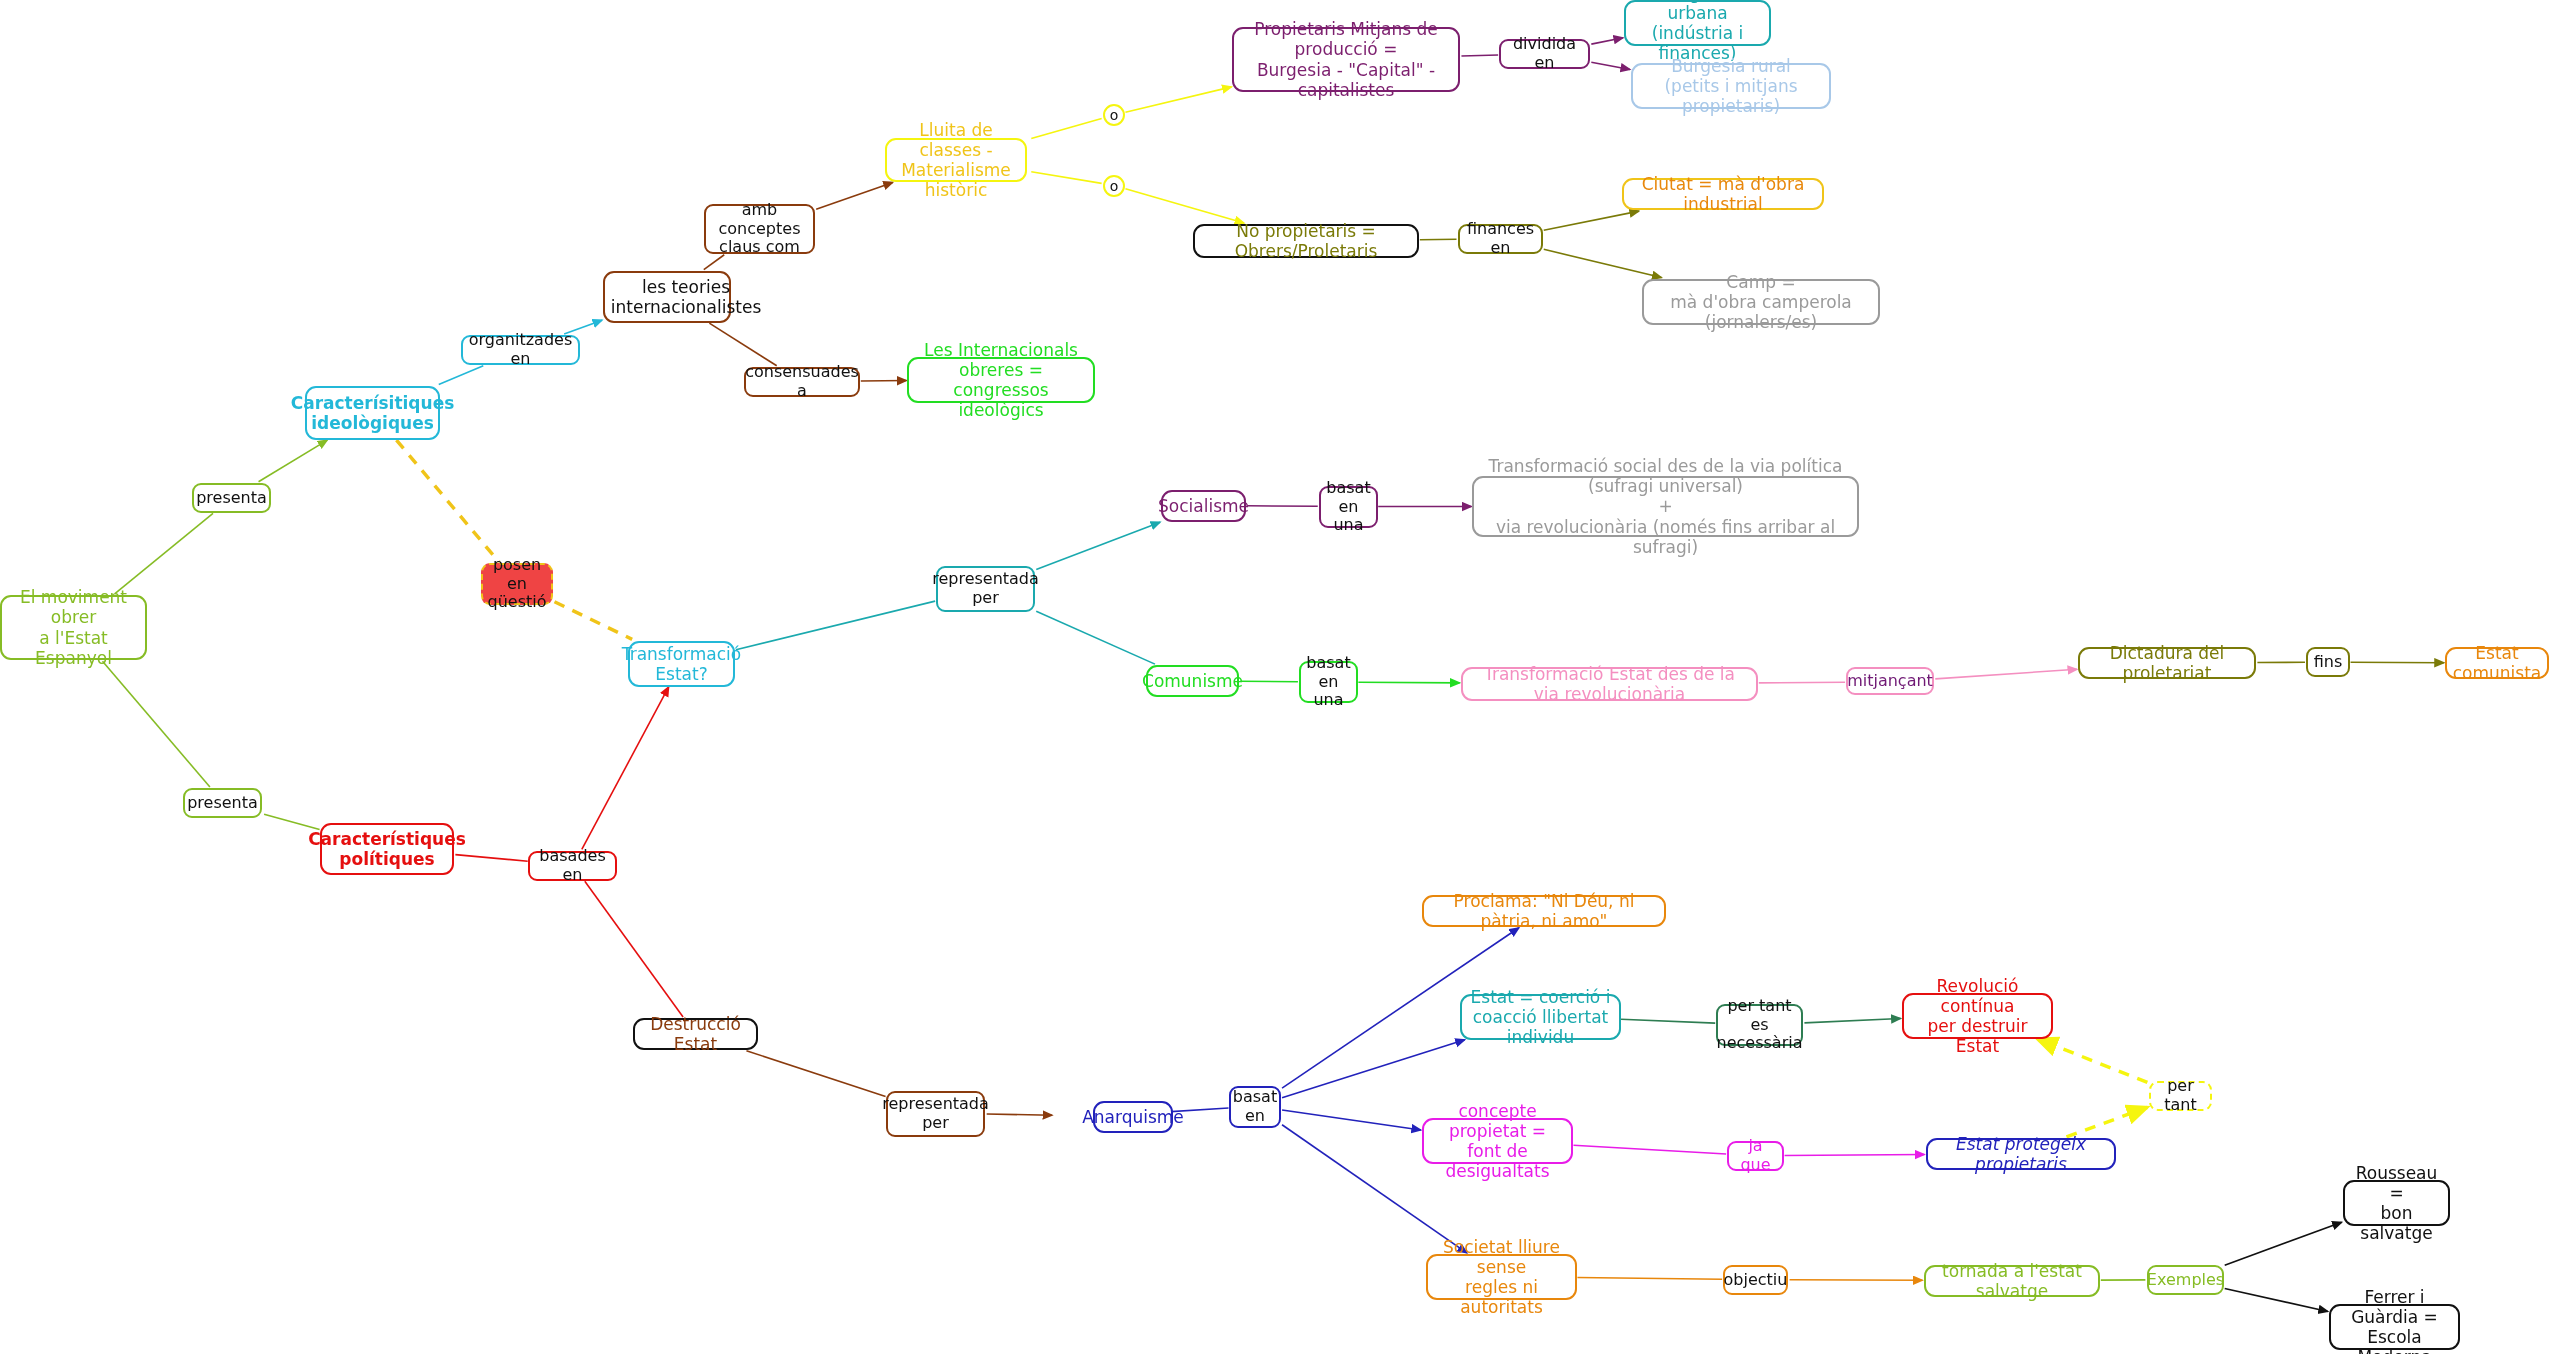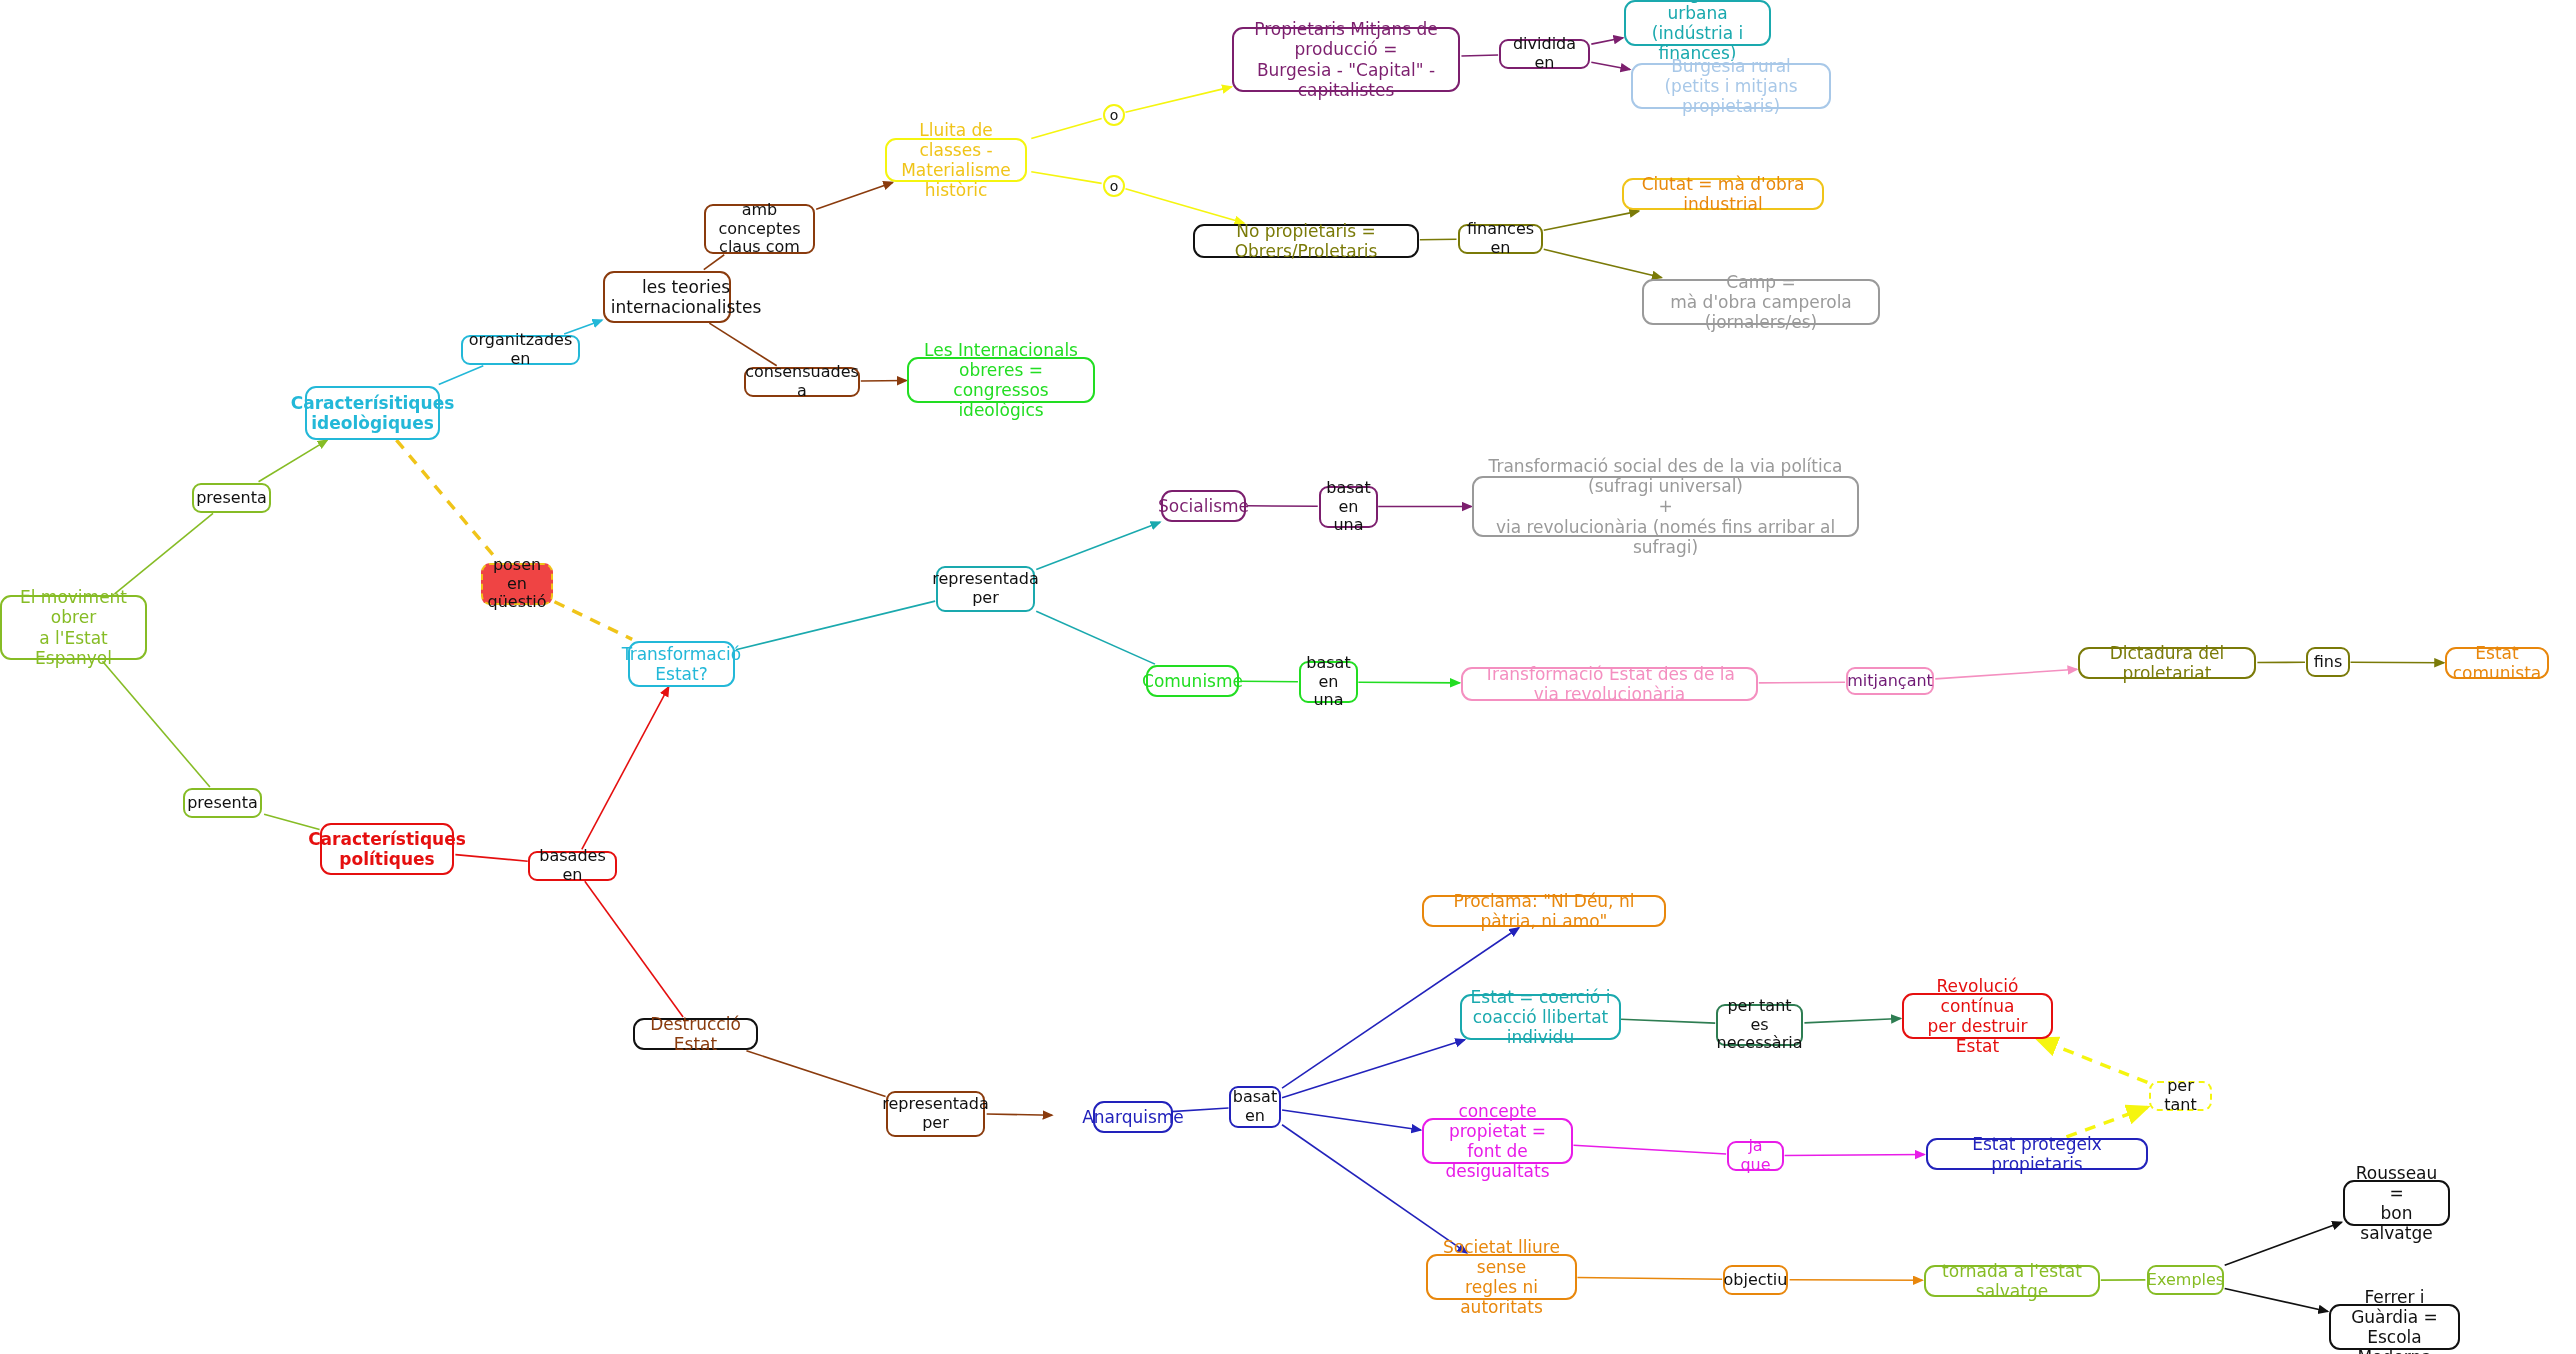--- a/index.html
+++ b/index.html
@@ -231,21 +231,21 @@
       <div class="node concept" style="left: 1422px; top: 895px; width: 244px; height: 32px; border-color: rgb(232, 135, 12); color: rgb(232, 135, 12);">Proclama:  "Ni Déu, ni pàtria, ni amo"</div>
       <div class="node concept" style="left: 1460px; top: 994px; width: 161px; height: 46px; border-color: rgb(26, 169, 174); color: rgb(26, 169, 174);">Estat = coerció i
 coacció llibertat individu</div>
       <div class="node linklabel" style="left: 1716px; top: 1004px; width: 87px; height: 42px; border-color: rgb(46, 125, 82); color: rgb(17, 17, 17);">per tant es
 necessària</div>
       <div class="node concept" style="left: 1902px; top: 993px; width: 151px; height: 46px; border-color: rgb(229, 15, 15); color: rgb(229, 15, 15);">Revolució contínua
 per destruir Estat</div>
       <div class="node concept" style="left: 1422px; top: 1118px; width: 151px; height: 46px; border-color: rgb(232, 28, 232); color: rgb(232, 28, 232);">concepte propietat =
 font de desigualtats</div>
       <div class="node linklabel" style="left: 1727px; top: 1141px; width: 57px; height: 30px; border-color: rgb(232, 28, 232); color: rgb(232, 28, 232);">ja que</div>
-      <div class="node concept" style="left: 1926px; top: 1138px; width: 222px; height: 32px; border-color: rgb(34, 34, 187); color: rgb(34, 34, 187);">Estat protegeix propietaris</div>
+      <div class="node concept" style="left: 1926px; top: 1138px; width: 190px; height: 32px; border-color: rgb(34, 34, 187); color: rgb(34, 34, 187); font-style: italic;">Estat protegeix propietaris</div>
       <div class="node linklabel dashed" style="left: 2149px; top: 1081px; width: 63px; height: 30px; border-color: rgb(245, 245, 15); color: rgb(17, 17, 17);">per tant</div>
       <div class="node concept" style="left: 1426px; top: 1254px; width: 151px; height: 46px; border-color: rgb(232, 135, 12); color: rgb(232, 135, 12);">Societat lliure sense
 regles ni autoritats</div>
       <div class="node linklabel" style="left: 1723px; top: 1265px; width: 65px; height: 30px; border-color: rgb(232, 135, 12); color: rgb(17, 17, 17);">objectiu</div>
       <div class="node concept" style="left: 1924px; top: 1265px; width: 176px; height: 32px; border-color: rgb(134, 188, 37); color: rgb(134, 188, 37);">tornada a l'estat salvatge</div>
       <div class="node linklabel" style="left: 2147px; top: 1265px; width: 77px; height: 30px; border-color: rgb(134, 188, 37); color: rgb(134, 188, 37);">Exemples</div>
       <div class="node concept" style="left: 2343px; top: 1180px; width: 107px; height: 46px; border-color: rgb(17, 17, 17); color: rgb(17, 17, 17);">Rousseau =
 bon salvatge</div>
       <div class="node concept" style="left: 2329px; top: 1304px; width: 131px; height: 46px; border-color: rgb(17, 17, 17); color: rgb(17, 17, 17);">Ferrer i Guàrdia =
 Escola Moderna</div>

